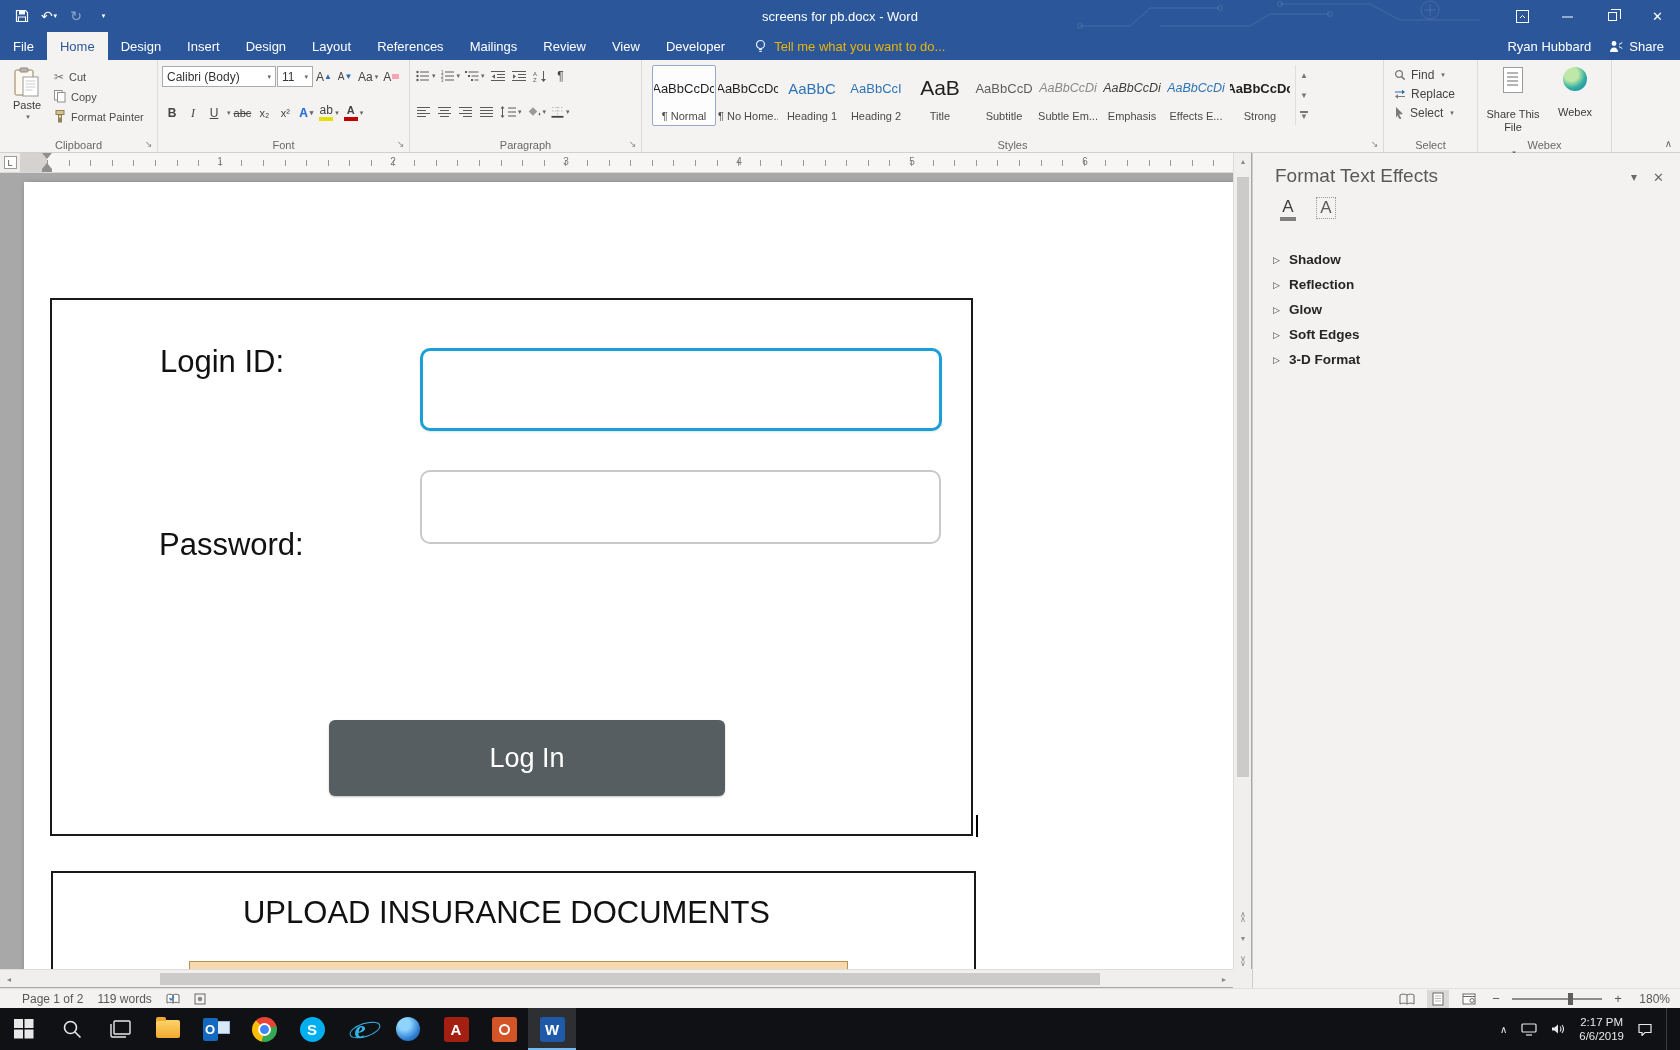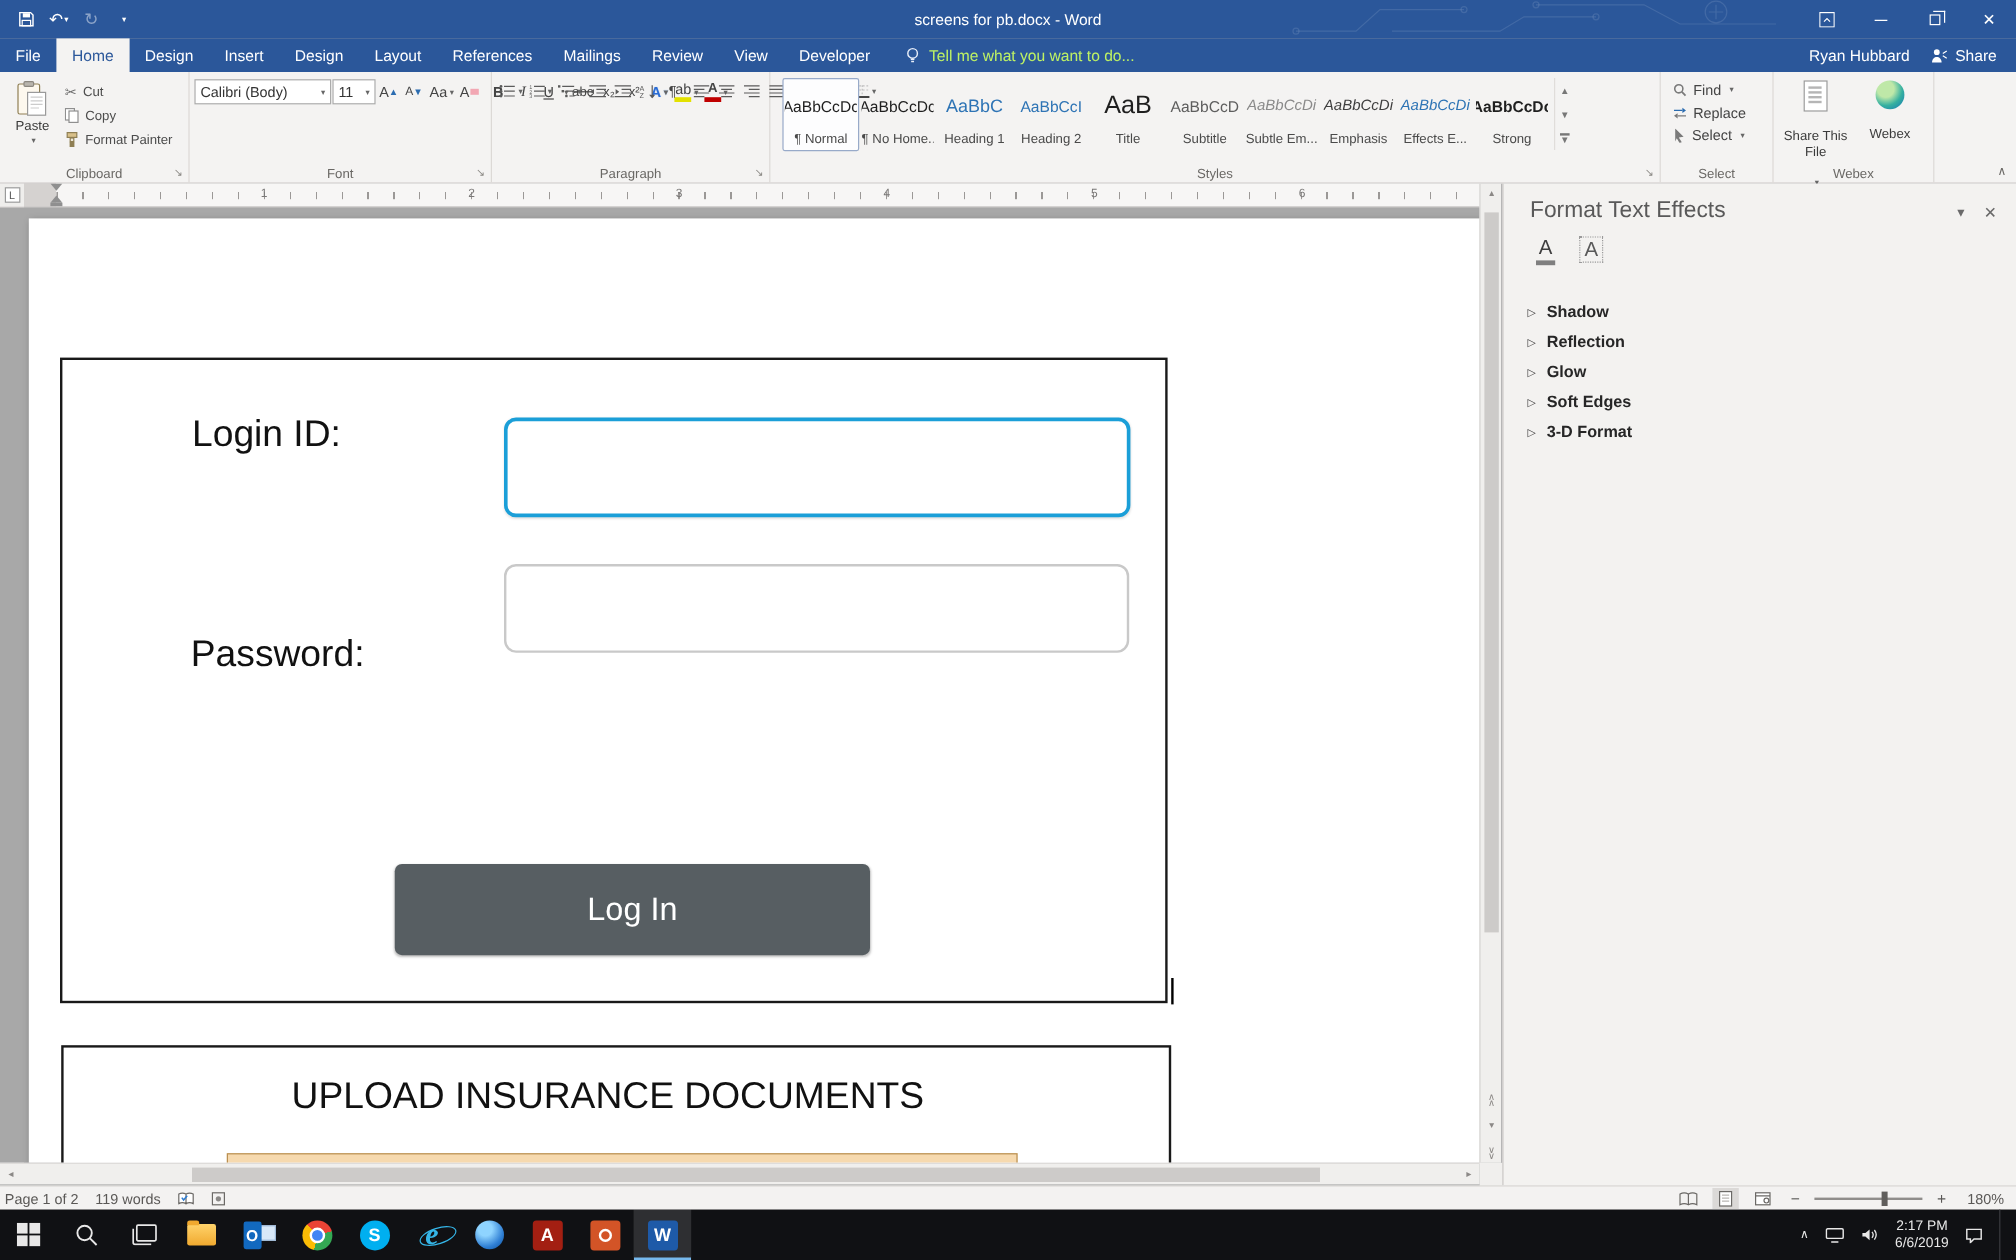--- a/index.html
+++ b/index.html
@@ -21,42 +21,42 @@
   .circuit{position:absolute;right:190px;top:0;z-index:0;opacity:.5}
   .win-controls{margin-left:auto;display:flex;z-index:3}
   .wbtn{width:45px;height:32px;display:flex;align-items:center;justify-content:center;font-size:13px;color:#fff}
   .restore-sq{width:9px;height:9px;border:1px solid #fff;position:relative;background:var(--accent)}
   .restore-sq::before{content:"";position:absolute;left:2px;top:-4px;width:9px;height:9px;border:1px solid #fff;border-bottom:none;border-left:none}
 
   
   .tabrow{position:absolute;top:32px;left:0;right:0;height:28px;background:var(--accent);display:flex;align-items:stretch;color:#fff;font-size:13px}
   .tab{padding:0 13px;display:flex;align-items:center;white-space:nowrap}
   .tab.active{background:var(--ribbon-bg);color:var(--accent)}
-  .tellme{display:flex;align-items:center;gap:7px;margin-left:16px;color:#bef264;white-space:nowrap}
+  .tellme{display:flex;align-items:center;gap:7px;margin-left:16px;color:#eab308;white-space:nowrap}
   .tabrow-right{margin-left:auto;display:flex;align-items:center;gap:18px;padding-right:16px}
   .share-btn{display:flex;align-items:center;gap:6px}
 
   
   .ribbon{position:absolute;top:60px;left:0;right:0;height:93px;background:var(--ribbon-bg);border-bottom:1px solid #d2cfcd;display:flex;align-items:stretch}
   .rgroup{position:relative;border-right:1px solid #dcd9d6;padding:3px 4px 16px 4px;flex:none}
   .glabel{position:absolute;bottom:1px;left:0;right:0;text-align:center;font-size:11px;color:#6a6865;white-space:nowrap}
   .launcher{position:absolute;right:2px;bottom:2px;width:13px;height:13px;font-size:9px;color:#8a8884;display:flex;align-items:center;justify-content:center;border:1px solid transparent}
   .dd{font-size:7px;color:#666;margin-left:2px}
   .sbtn{min-width:20px;height:20px;display:flex;align-items:center;justify-content:center;font-size:12px;color:#444;padding:0 2px}
   .frow,.prow-r{display:flex;align-items:center;gap:1px}
 
   
   .clipgrp{display:flex}
   .paste-btn{width:46px;display:flex;flex-direction:column;align-items:center;justify-content:center;gap:2px;font-size:11px;color:#3b3b3b}
   .clip-col{display:flex;flex-direction:column;gap:3px;padding:5px 2px 0 4px;font-size:11px;color:#4c4c4c}
   .clip-item{display:flex;align-items:center;gap:5px;height:17px;white-space:nowrap}
   .cut-glyph{font-size:12px;color:#6e6e6e}
 
   
-  .font-rows{display:flex;flex-direction:row;gap:4px;padding-top:3px}
+  .font-rows{display:flex;flex-direction:column;gap:16px;padding-top:3px}
   .combo{background:#fff;border:1px solid #ababab;height:21px;display:flex;align-items:center;font-size:12px;padding:0 4px;color:#333;white-space:nowrap}
   .combo .arrow{margin-left:auto;font-size:7px;color:#666;padding-left:5px}
   .b-bold{font-weight:bold}
   .b-italic{font-style:italic;font-family:"Liberation Serif",serif}
   .b-under{text-decoration:underline}
   .b-strike{text-decoration:line-through;font-size:11px}
   .swatch{display:flex;flex-direction:column;align-items:center;line-height:11px}
   .swatch .bar{display:block;width:14px;height:4px;margin-top:1px}
   .fx-a{color:#2b6cd4;font-weight:bold;text-shadow:0 0 1px #9cc3f5}
 
@@ -133,21 +133,21 @@
   .ptab{min-width:26px;height:26px;display:flex;align-items:flex-start;justify-content:center;font-size:17px;color:#3f3f3f}
   .ptab.fill span{border-bottom:4px solid #7f7f7f;padding:0 2px}
   .ptab.effects span{border:1px dotted #9a9a9a;padding:0 3px;color:#5a5a5a}
   .panel-list{padding:24px 0 0 20px}
   .prow{display:flex;align-items:center;gap:9px;height:25px}
   .prow .tri{font-size:9px;color:#3a3a3a}
   .prow .plabel{font-size:13.5px;font-weight:bold;color:#262626}
 
   
   .statusbar{position:absolute;left:0;top:988px;width:1680px;height:20px;background:#f3f2f1;border-top:1px solid #e1dfdd;display:flex;align-items:center;font-size:12px;color:#5a5856}
-  .sb-left{display:flex;align-items:center;gap:14px;padding-left:4px}
+  .sb-left{display:flex;align-items:center;gap:14px;padding-left:22px}
   .sb-right{margin-left:auto;display:flex;align-items:center;gap:9px;padding-right:10px}
   .viewbtn{width:22px;height:18px;display:flex;align-items:center;justify-content:center}
   .viewbtn.active{background:#dbd9d7}
   .ztrack{width:90px;height:2px;background:#8f8d8b;position:relative}
   .zthumb{position:absolute;left:56px;top:-5px;width:5px;height:12px;background:#605e5c}
   .zoomlabel{width:36px;text-align:right}
   .zbtn{font-size:13px;color:#5a5856;width:14px;text-align:center}
 
   
   .taskbar{position:absolute;left:0;top:1008px;width:1680px;height:42px;background:#101114;display:flex;align-items:stretch;color:#e8e8e8}

